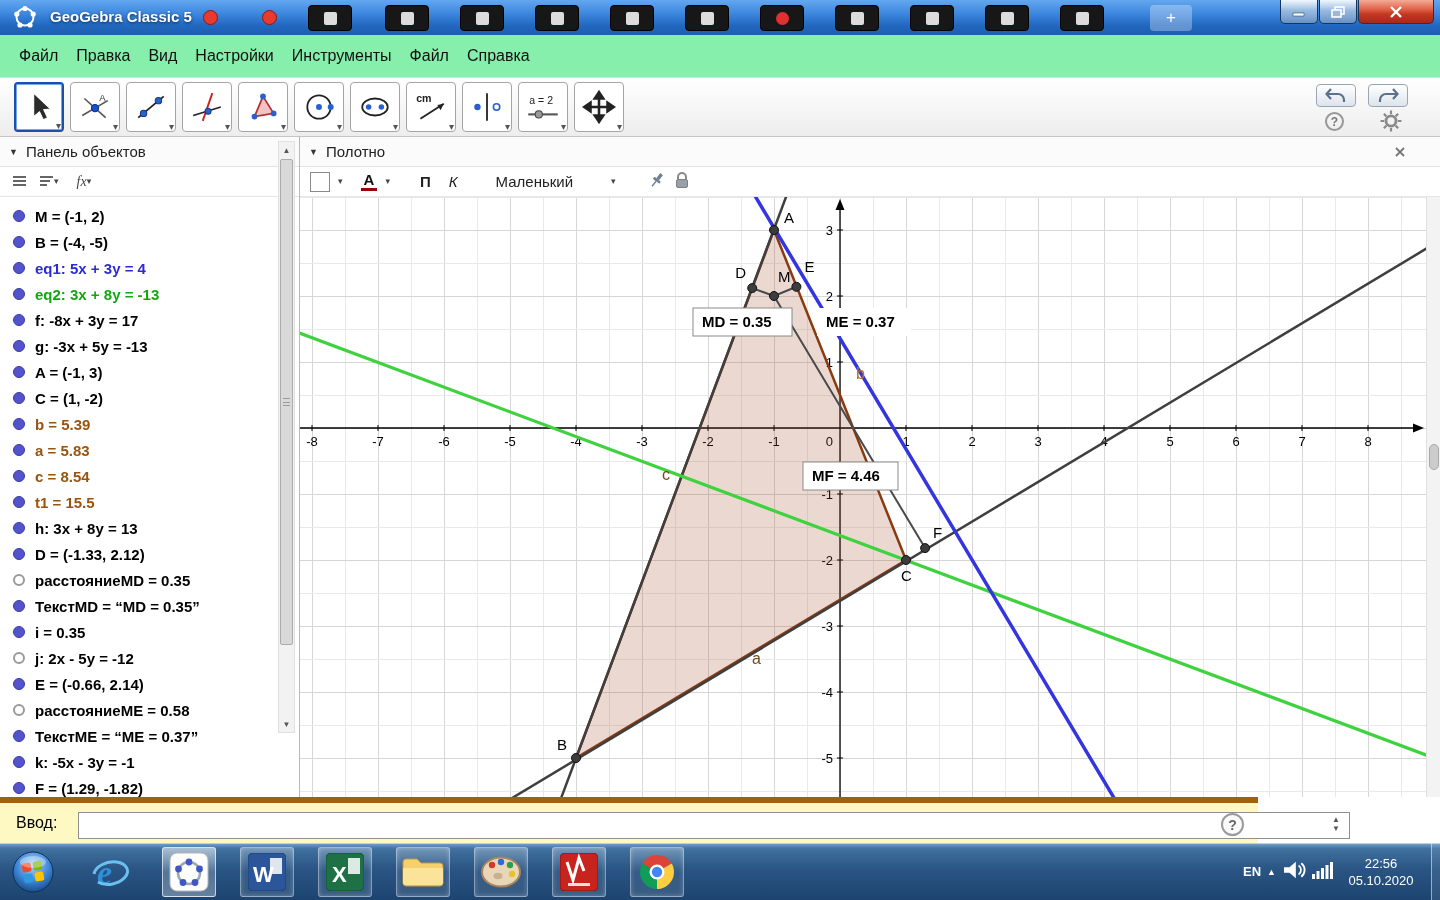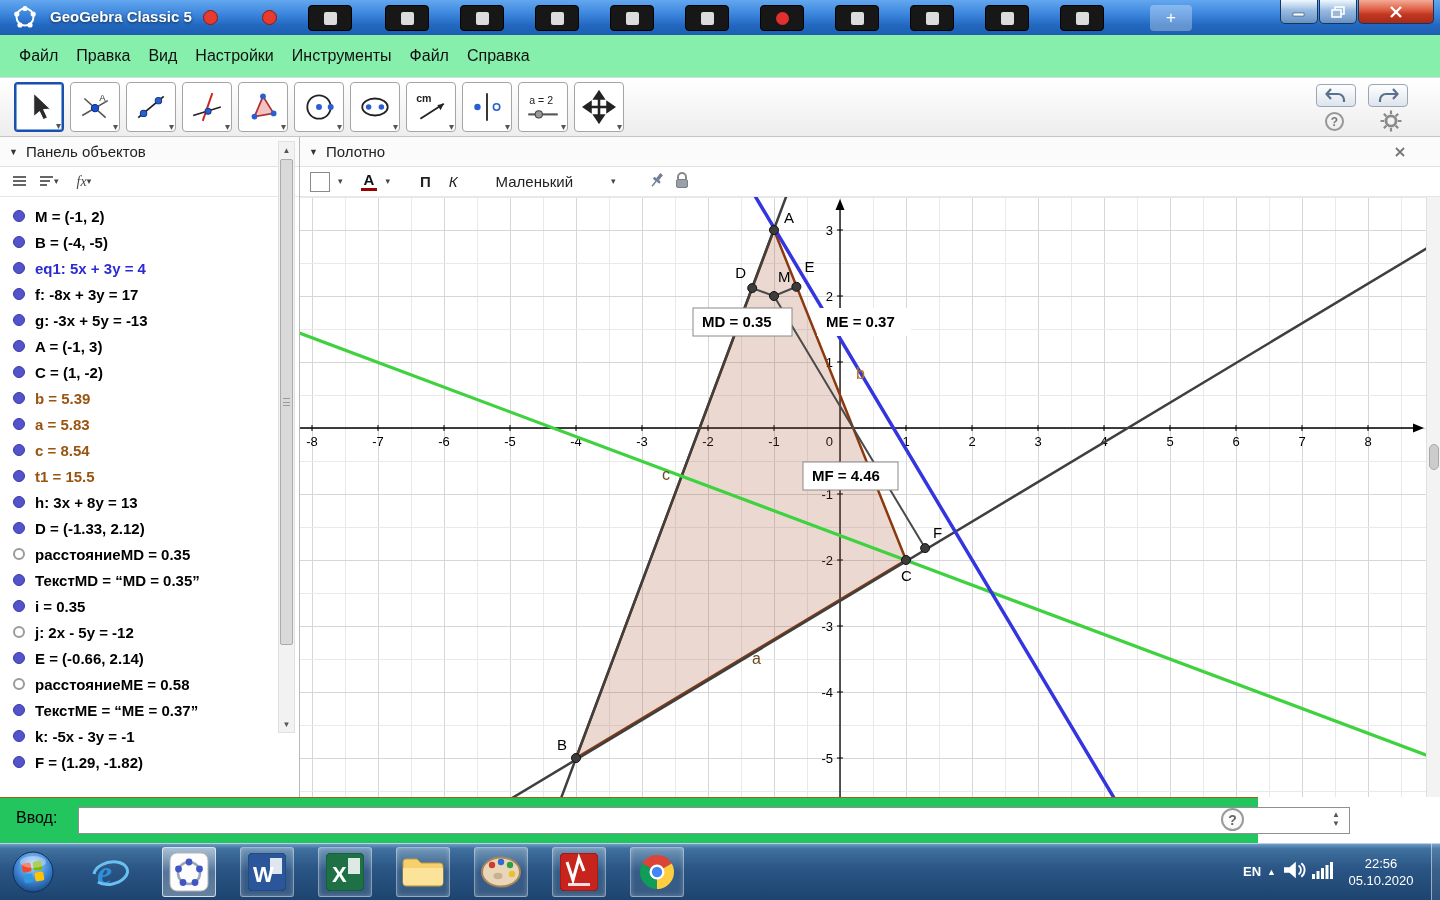--- a/index.html
+++ b/index.html
@@ -80,21 +80,21 @@
 .sb-i{font-size:15px;font-style:italic;color:#222;padding:2px 4px}
 .sb-size{font-size:15px;color:#222;margin-left:26px}
 .sb-size-dd{margin-left:30px}
 .sb-pin{margin-left:24px}
 
 .canvas-wrap{position:absolute;left:0;top:60px;width:1126px;height:600px;background:#fff;overflow:hidden}
 .r-strip{position:absolute;right:0;top:60px;width:14px;height:600px;background:#f3f3f3;border-left:1px solid #e0e0e0}
 .r-thumb{position:absolute;left:2px;top:247px;width:10px;height:26px;background:#ccc;border:1px solid #a8a8a8;border-radius:5px}
 
 
-.inputbar{position:absolute;left:0;top:797px;width:1258px;height:46px;background:#22c55e;border-top:1px solid #a16207}
+.inputbar{position:absolute;left:0;top:797px;width:1258px;height:46px;background:#fef9c3;border-top:6px solid #a16207}
 .in-label{position:absolute;left:16px;top:11px;font-size:16px;color:#000}
 .in-field{position:absolute;left:78px;top:9px;width:1272px;height:27px;background:#fff;border:1px solid #8f8f8f;
  font-size:15px;padding:0 26px 0 8px;font-family:inherit}
 .in-spin{position:absolute;left:1332px;top:12px;display:flex;flex-direction:column;align-items:center;
  font-size:8px;line-height:9px;color:#555}
 .in-help{position:absolute;right:14px;top:10px;width:23px;height:23px;border:2px solid #9a9a9a;border-radius:50%;
  background:#fafafa;color:#666;font-weight:bold;font-size:14px;display:flex;align-items:center;justify-content:center}
 
 
 .taskbar{position:absolute;left:0;top:843px;width:1440px;height:57px;
@@ -342,20 +342,24 @@
           <span class="bullet filled"></span>
           <span class="obj-label" style="color:#000000">M = (-1, 2)</span>
         </div>
         <div class="obj-item">
           <span class="bullet filled"></span>
           <span class="obj-label" style="color:#000000">B = (-4, -5)</span>
         </div>
         <div class="obj-item">
           <span class="bullet filled"></span>
           <span class="obj-label" style="color:#2b2bd4">eq1: 5x + 3y = 4</span>
+        </div>
+        <div class="obj-item">
+          <span class="bullet filled"></span>
+          <span class="obj-label" style="color:#10a810">eq2: 3x + 8y = -13</span>
         </div>
         <div class="obj-item">
           <span class="bullet filled"></span>
           <span class="obj-label" style="color:#000000">f: -8x + 3y = 17</span>
         </div>
         <div class="obj-item">
           <span class="bullet filled"></span>
           <span class="obj-label" style="color:#000000">g: -3x + 5y = -13</span>
         </div>
         <div class="obj-item">

